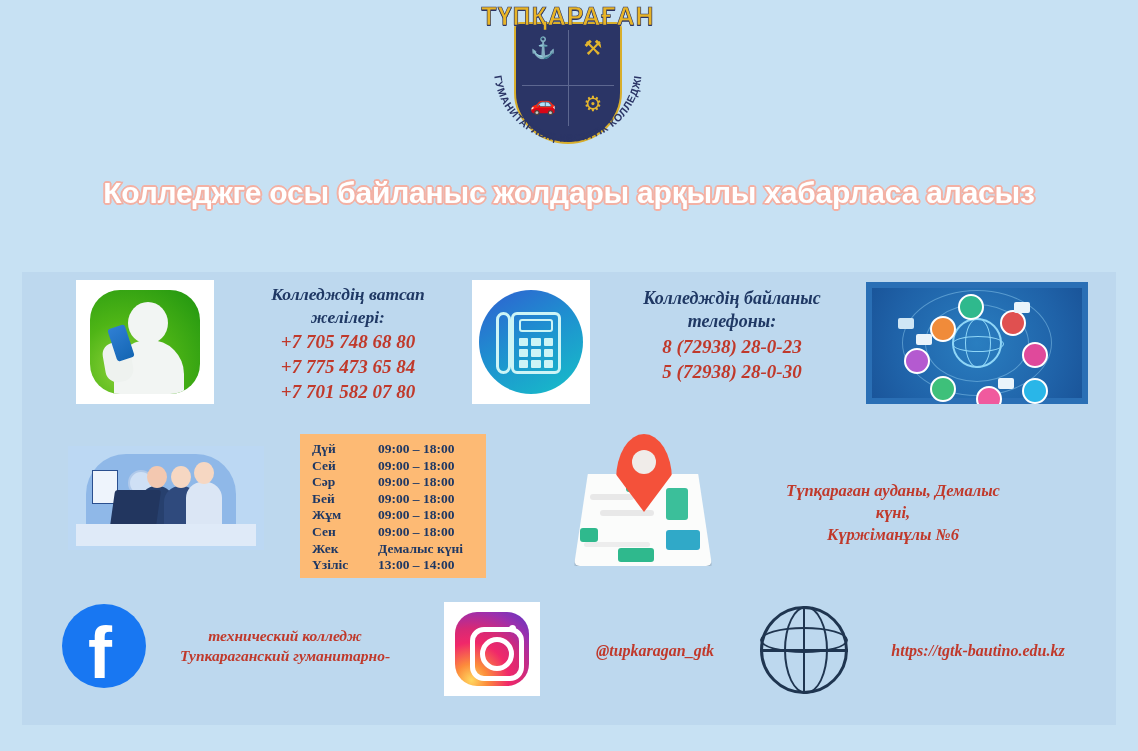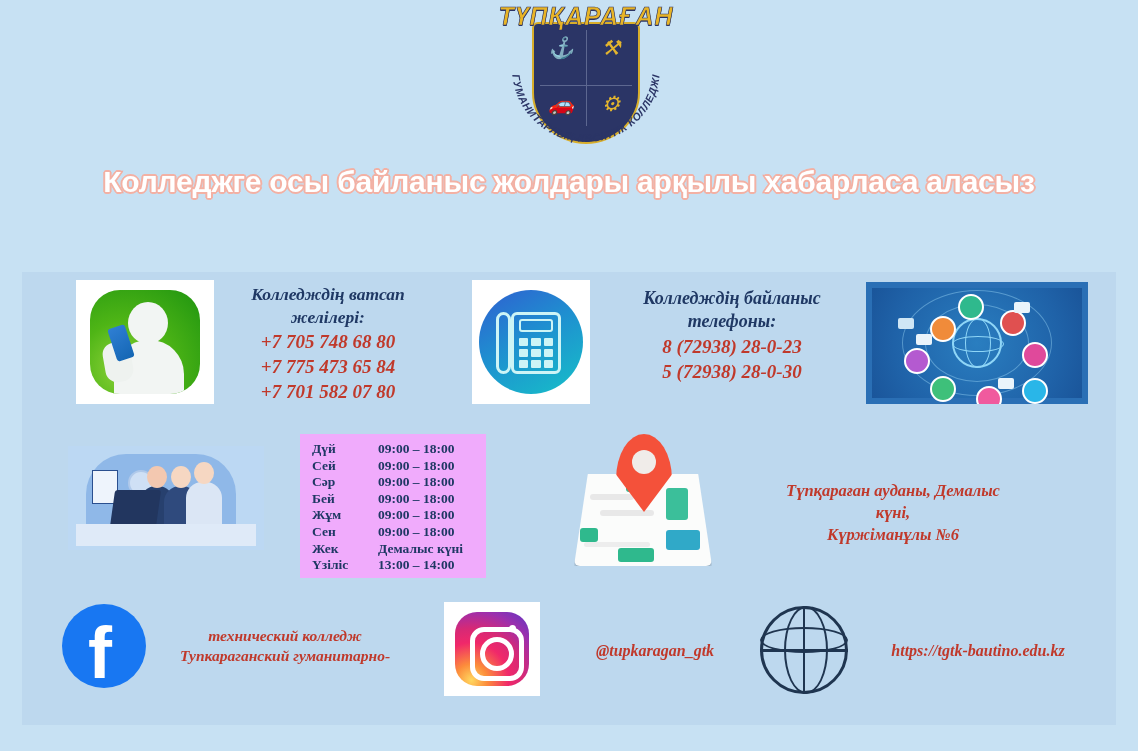--- a/index.html
+++ b/index.html
@@ -20,25 +20,24 @@
   
   .poster {
     position: absolute;
     inset: 0;
     background: #c7e1f3;
   }
 
   
   .emblem-wrap {
     position: absolute;
-    left: 496px;
+    left: 478px;
     top: 2px;
     width: 180px;
     height: 148px;
-    font-style: italic;
   }
   .emblem-title {
     position: absolute;
     top: 0px;
     left: 0;
     width: 100%;
     text-align: center;
     font-family: "Liberation Sans", sans-serif;
     font-weight: 700;
     font-size: 25px;
@@ -113,21 +112,21 @@
     line-height: 1.18;
     -webkit-text-stroke: 2.6px #f0a99c;
     paint-order: stroke fill;
     text-shadow:
       -1px -1px 0 #f3b1a4,  1px -1px 0 #f3b1a4,
       -1px  1px 0 #f3b1a4,  1px  1px 0 #f3b1a4,
        0px -2px 0 #f3b1a4,  0px  2px 0 #f3b1a4,
       -2px  0px 0 #f3b1a4,  2px  0px 0 #f3b1a4;
   }
   .h-line.l1 { font-size: 33px; letter-spacing: -0.2px; }
-  .h-line.l2 { font-size: 30px; letter-spacing: -0.2px; margin-top: 4px; }
+  .h-line.l2 { font-size: 30px; letter-spacing: -0.2px; margin-top: 15px; }
 
   
   .panel {
     position: absolute;
     left: 22px;
     top: 272px;
     width: 1094px;
     height: 453px;
     background: #bdd8ee;
   }
@@ -193,21 +192,21 @@
     left: 14px; top: 52px;
     width: 28px; height: 40px;
     background: #eef2ef;
     border-radius: 12px 4px 12px 12px;
     transform: rotate(-10deg);
     z-index: 2;
   }
 
   .wa-text {
     position: absolute;
-    left: 216px; top: 283px;
+    left: 236px; top: 283px;
     width: 224px;
   }
   .wa-text .lbl { font-size: 17.5px; }
   .wa-text .num { font-size: 19px; }
 
   .tel-icon {
     position: absolute;
     left: 472px; top: 280px;
     width: 118px; height: 124px;
     background: #ffffff;
@@ -349,21 +348,21 @@
   .cc-p .hd {
     position: absolute; left: 50%; top: -20px;
     width: 20px; height: 22px; margin-left: -10px;
     border-radius: 50%;
   }
 
   .schedule {
     position: absolute;
     left: 300px; top: 434px;
     width: 186px; height: 144px;
-    background: #f0abfc;
+    background: #fdba74;
     padding: 7px 10px 0 12px;
   }
   .sched-row {
     display: flex;
     align-items: baseline;
     height: 16.6px;
   }
   .sched-day {
     width: 66px;
     color: #1f3864;

